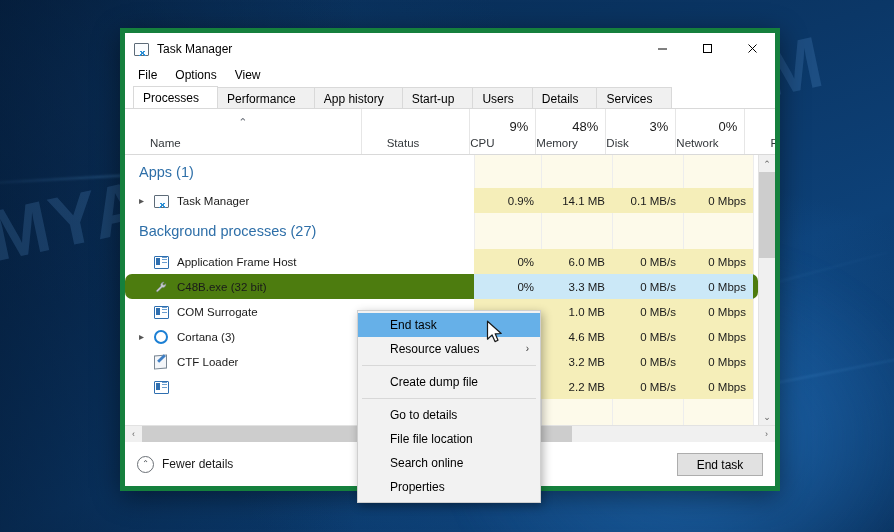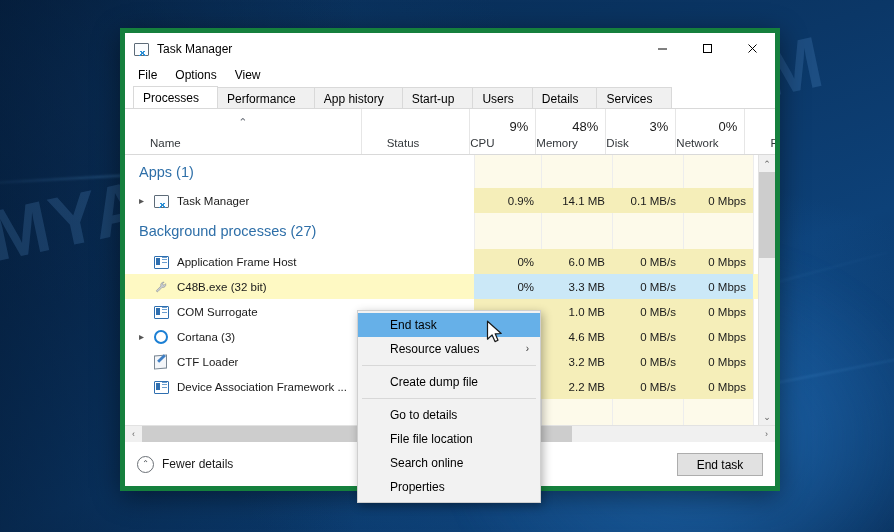--- a/index.html
+++ b/index.html
@@ -223,21 +223,21 @@
 
   .row {
     display: flex;
     align-items: center;
     height: 25px;
     font-size: 11.5px;
     color: #1a1a1a;
     position: relative;
     cursor: default;
   }
-  .row.selected { background: #fef9c3; }
+  .row.selected { background: #4d7c0f; border-radius: 7px; }
   .row .cell {
     height: 100%;
     display: flex; align-items: center;
     border-left: 1px solid transparent;
     overflow: hidden;
     white-space: nowrap;
   }
   .row .cell.num {
     justify-content: flex-end;
     padding-right: 7px;
@@ -633,21 +633,20 @@
           <div class="cell num" style="width:71px;">0 MB/s</div>
           <div class="cell num" style="width:70px;">0 Mbps</div>
         </div>
 
         <div class="row">
           <div class="cell name" style="width:239px;">
             <div class="expander empty">▸</div>
             <div class="row-icon">
                 <div class="ic-win"></div>
               </div>
-            <div class="row-label">Device Association Framework ...</div>
           </div>
           <div class="cell status" style="width:110px;"></div>
           <div class="cell num" style="width:67px;"></div>
           <div class="cell num" style="width:71px;">2.2 MB</div>
           <div class="cell num" style="width:71px;">0 MB/s</div>
           <div class="cell num" style="width:70px;">0 Mbps</div>
         </div>
 
       </div>
     </div>

